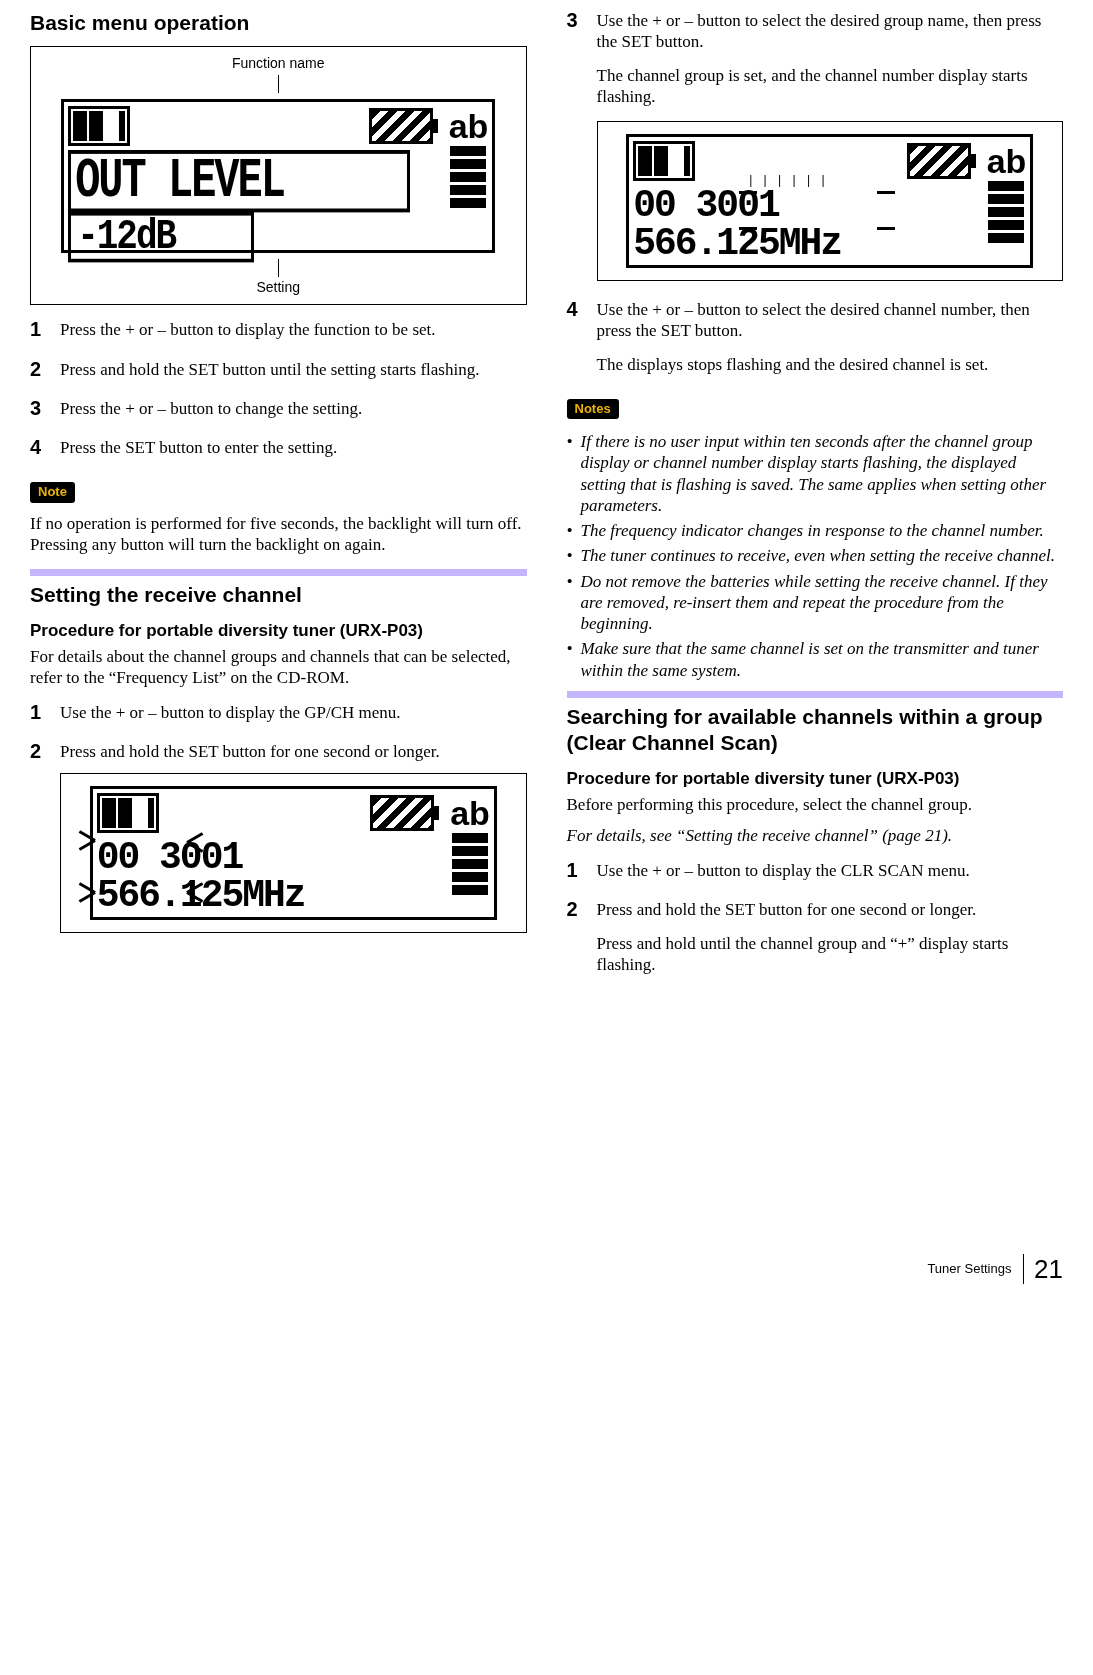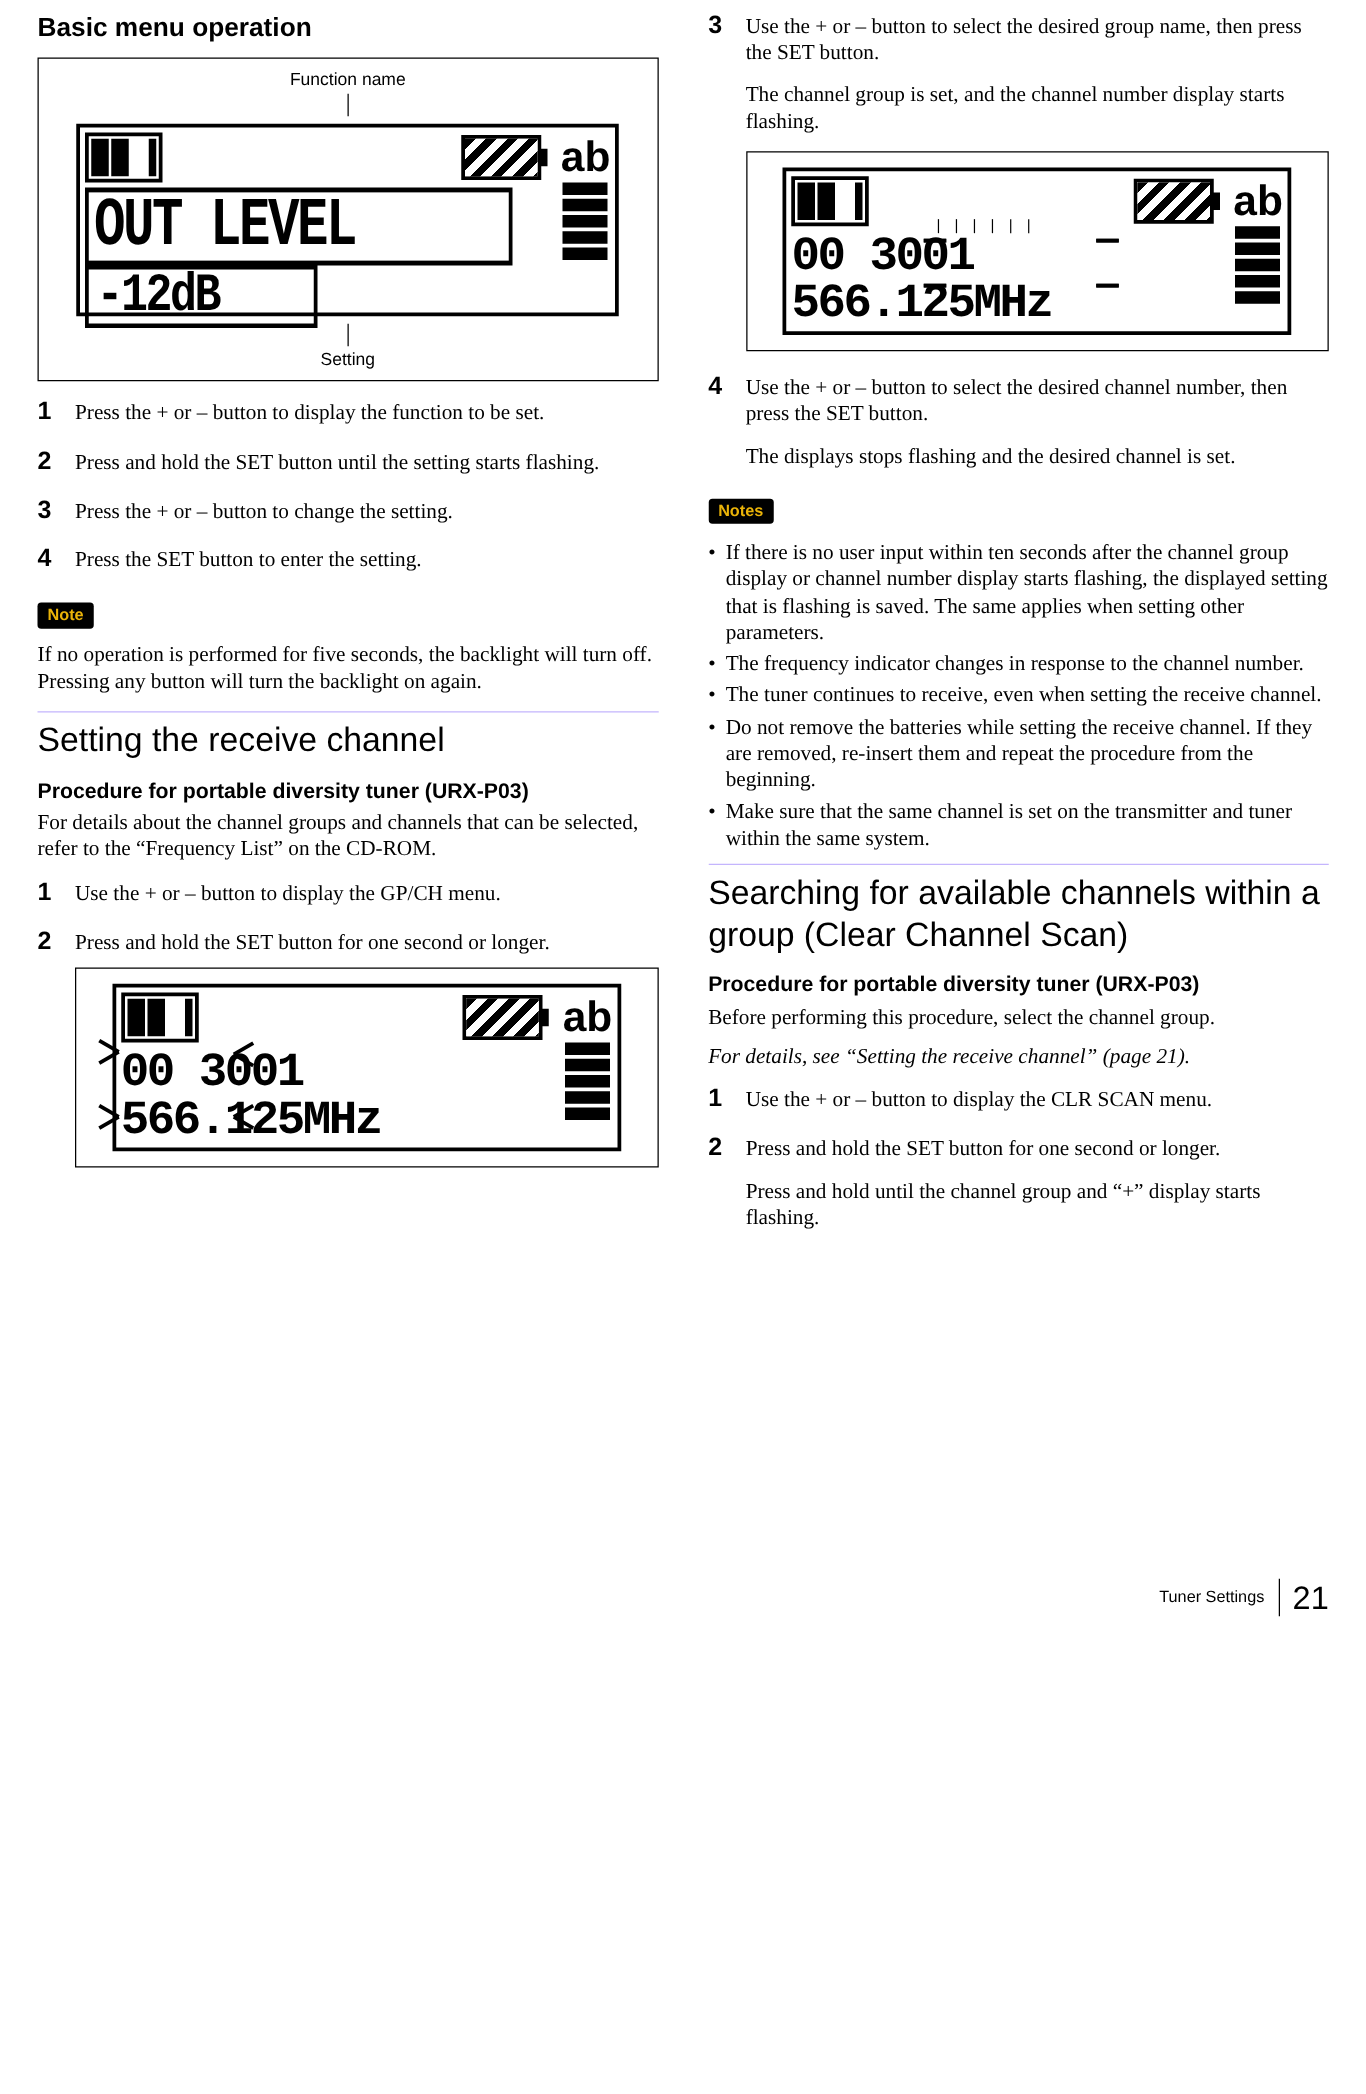--- a/index.html
+++ b/index.html
@@ -20,24 +20,24 @@
     width: 50%;
   }
   h2.bmo {
     font-family: Arial, Helvetica, sans-serif;
     font-weight: bold;
     font-size: 21px;
     margin: 0 0 4px 0;
   }
   h2.section {
     font-family: Arial, Helvetica, sans-serif;
-    font-weight: normal;
-    font-size: 27px;
+    font-weight: bold;
+    font-size: 21px;
     margin: 10px 0 12px 0;
-    border-top: 1px solid #c4b5fd;
+    border-top: 7px solid #c4b5fd;
     padding-top: 6px;
   }
   h3.sub {
     font-family: Arial, Helvetica, sans-serif;
     font-weight: bold;
     font-size: 17px;
     margin: 12px 0 4px 0;
   }
   p { margin: 4px 0 14px 0; }
   .fig {
@@ -126,21 +126,21 @@
     background: #000;
     color: #eab308;
     font-family: Arial, Helvetica, sans-serif;
     font-weight: bold;
     font-size: 13px;
     padding: 2px 8px;
     border-radius: 3px;
     margin: 6px 0;
   }
   ul.bullets { list-style: none; padding: 0; margin: 6px 0; }
-  ul.bullets > li { position: relative; padding-left: 14px; margin: 0 0 4px 0; }
+  ul.bullets > li { position: relative; padding-left: 14px; margin: 0 0 4px 0; font-style: italic; }
   ul.bullets > li::before { content: "•"; position: absolute; left: 0; }
   .xref { font-style: italic; margin: 10px 0 14px 0; }
   .step-result { margin-top: 12px; }
   .footer {
     position: relative;
     margin-top: 260px;
     padding: 0 30px 20px 0;
     text-align: right;
     font-family: Arial, Helvetica, sans-serif;
     font-size: 13px;

